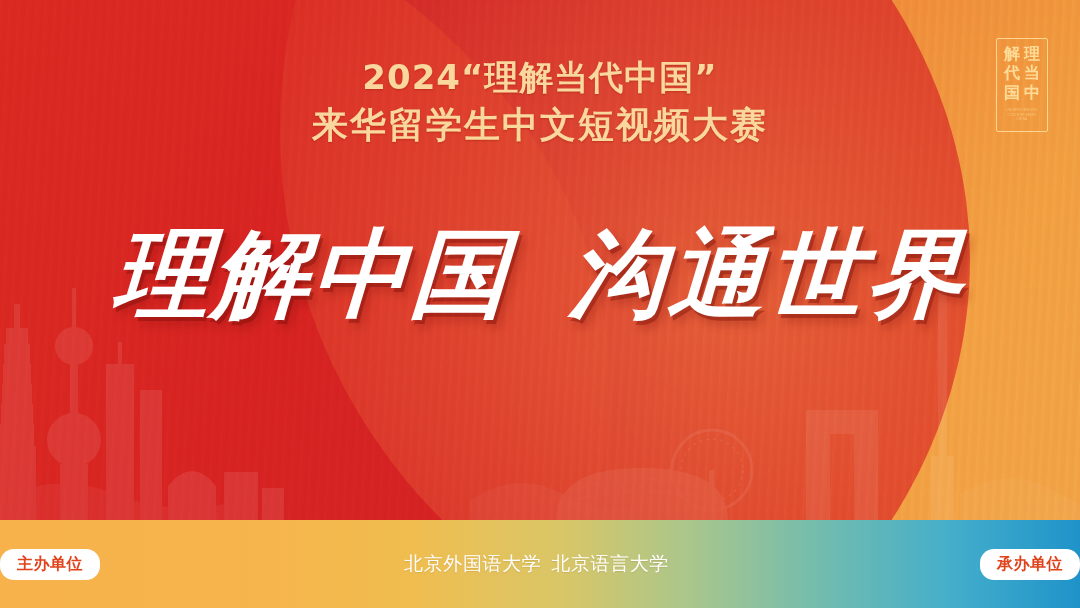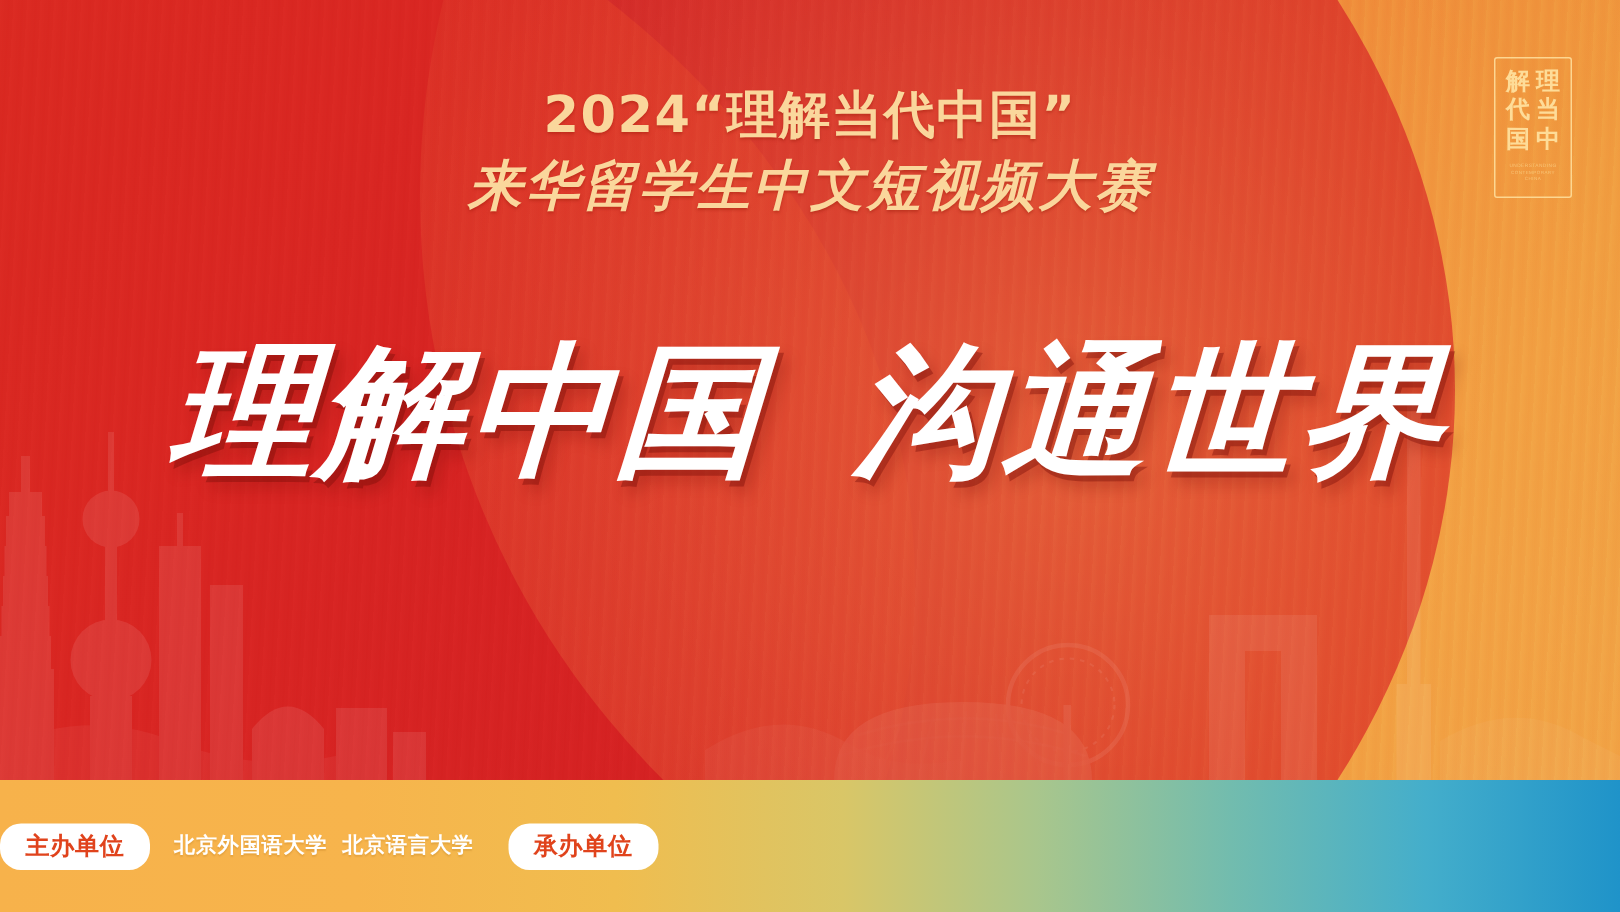--- a/index.html
+++ b/index.html
@@ -150,21 +150,20 @@
   .kicker {
     font-size: 34px;
     line-height: 42px;
     letter-spacing: 1px;
   }
   .kicker2 {
     font-size: 36px;
     line-height: 46px;
     letter-spacing: 2px;
     margin-top: 4px;
-    font-style: italic;
   }
 
   .hero {
     position: absolute;
     left: 0;
     right: 0;
     top: 218px;
     text-align: center;
     white-space: nowrap;
   }
@@ -195,39 +194,39 @@
       #f7b24b 0%,
       #f7b44c 22%,
       #f0bd4f 38%,
       #d9c667 52%,
       #a9c68c 64%,
       #72bcae 76%,
       #44aecb 88%,
       #1f93c9 100%);
     display: flex;
     align-items: center;
-    justify-content: flex-start;
+    justify-content: space-between;
     gap: 16px;
   }
   .pill {
     background: #ffffff;
     color: #e0431c;
     font-weight: 700;
     font-size: 16px;
     line-height: 16px;
     padding: 7px 17px 8px;
     border-radius: 14px;
     letter-spacing: .5px;
     font-family: "DejaVu Sans", "Liberation Sans", sans-serif;
     white-space: nowrap;
   }
   .orgs {
     color: #ffffff;
-    font-weight: 700;
-    font-size: 14px;
+    font-weight: 400;
+    font-size: 19px;
     letter-spacing: .6px;
     font-family: "DejaVu Sans", "Liberation Sans", sans-serif;
     white-space: nowrap;
     text-shadow: 0 1px 1px rgba(150,90,0,.18);
   }
   .orgs .sep { display: inline-block; width: 10px; }
   .sp-l { margin-left: 7px; }
   .sp-r { margin-right: 10px; }
 </style>
 </head>

